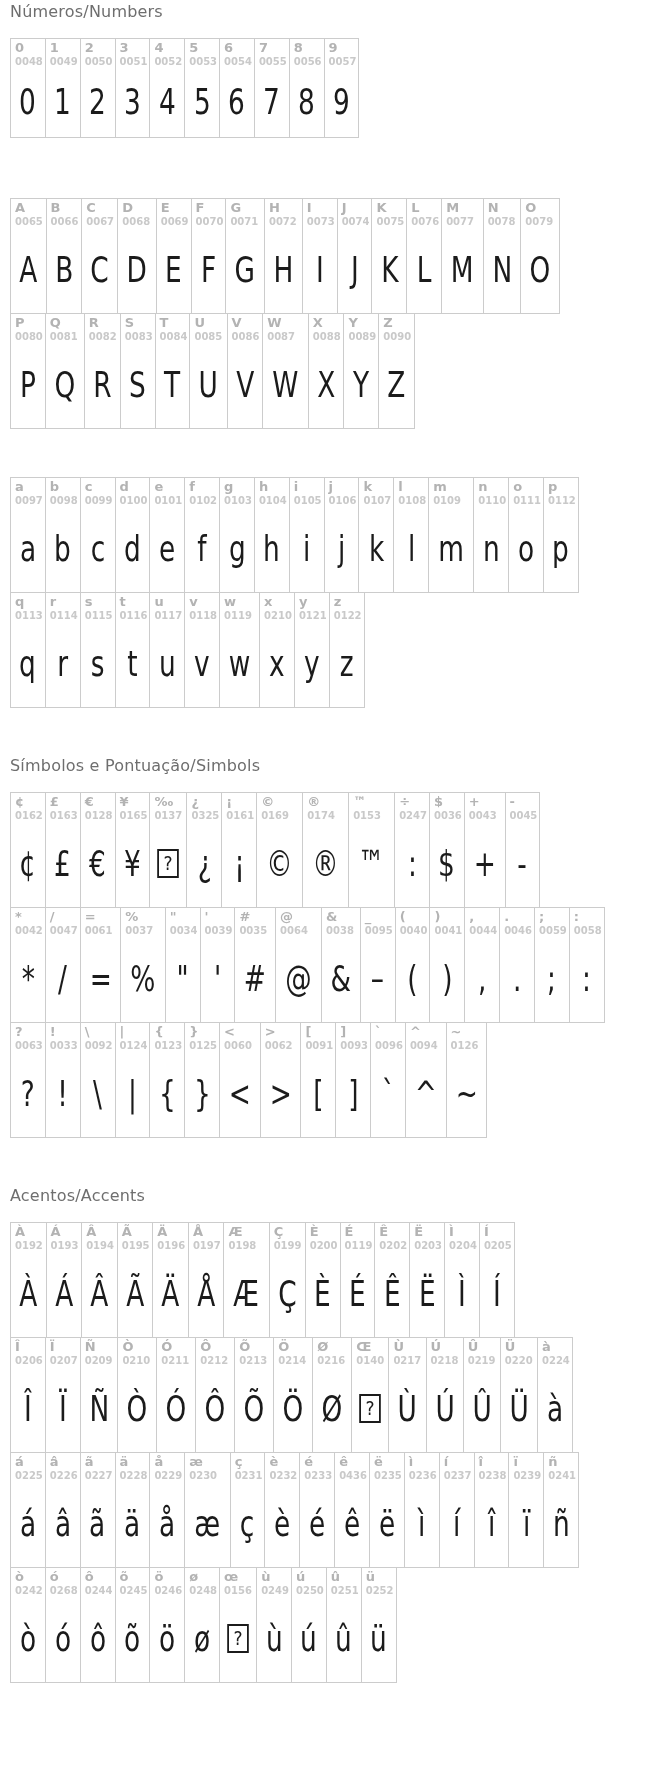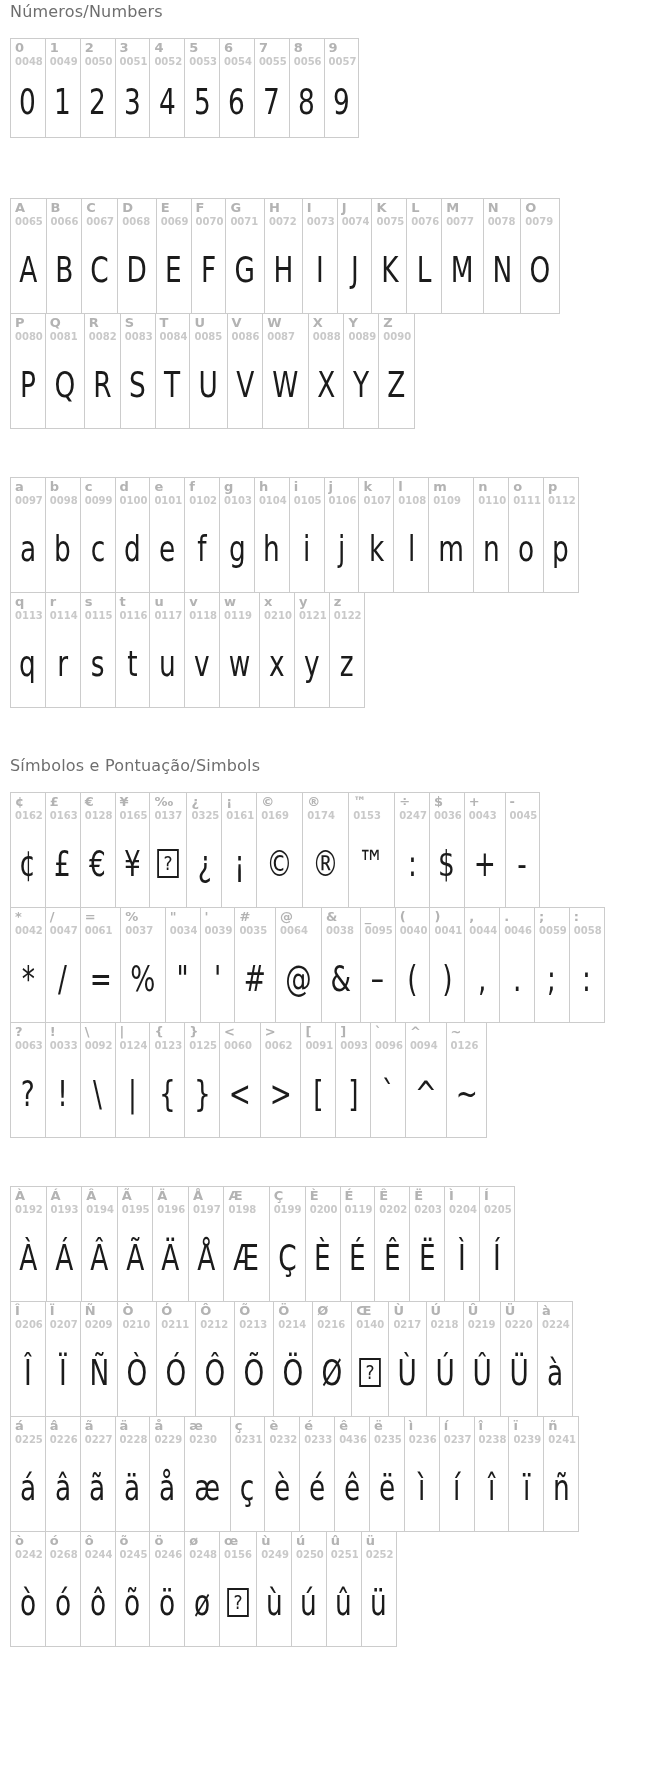--- a/index.html
+++ b/index.html
@@ -1155,20 +1155,21 @@
     </div>
     <div class="cell-glyph-box">
       <span class="cell-glyph">~</span>
     </div>
   </div>
 </div>
       </div>
   </section>
 
   <section class="section">
+    <h2 class="sec-title">Acentos/Accents</h2>
     <div class="glyph-table">
         <div class="row">
   <div class="cell">
     <div class="cell-head">
       <div class="cell-char">À</div>
       <div class="cell-code">0192</div>
     </div>
     <div class="cell-glyph-box">
       <span class="cell-glyph">À</span>
     </div>

